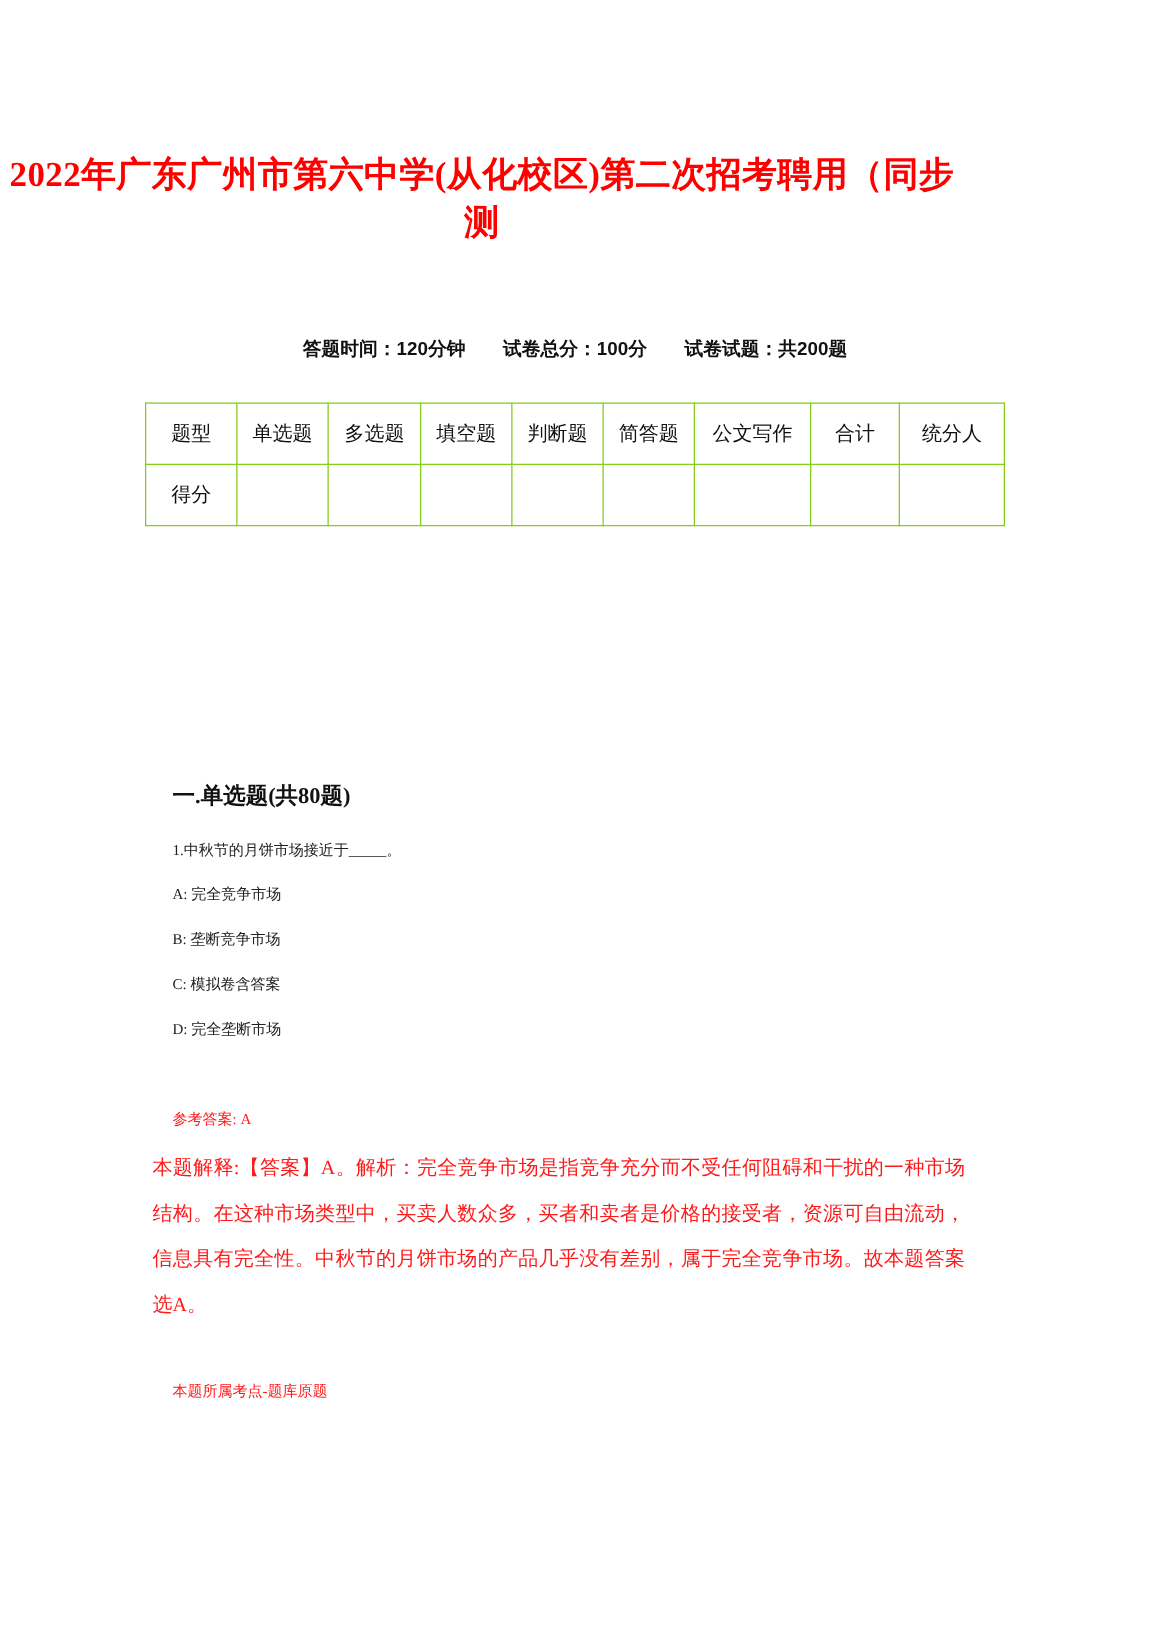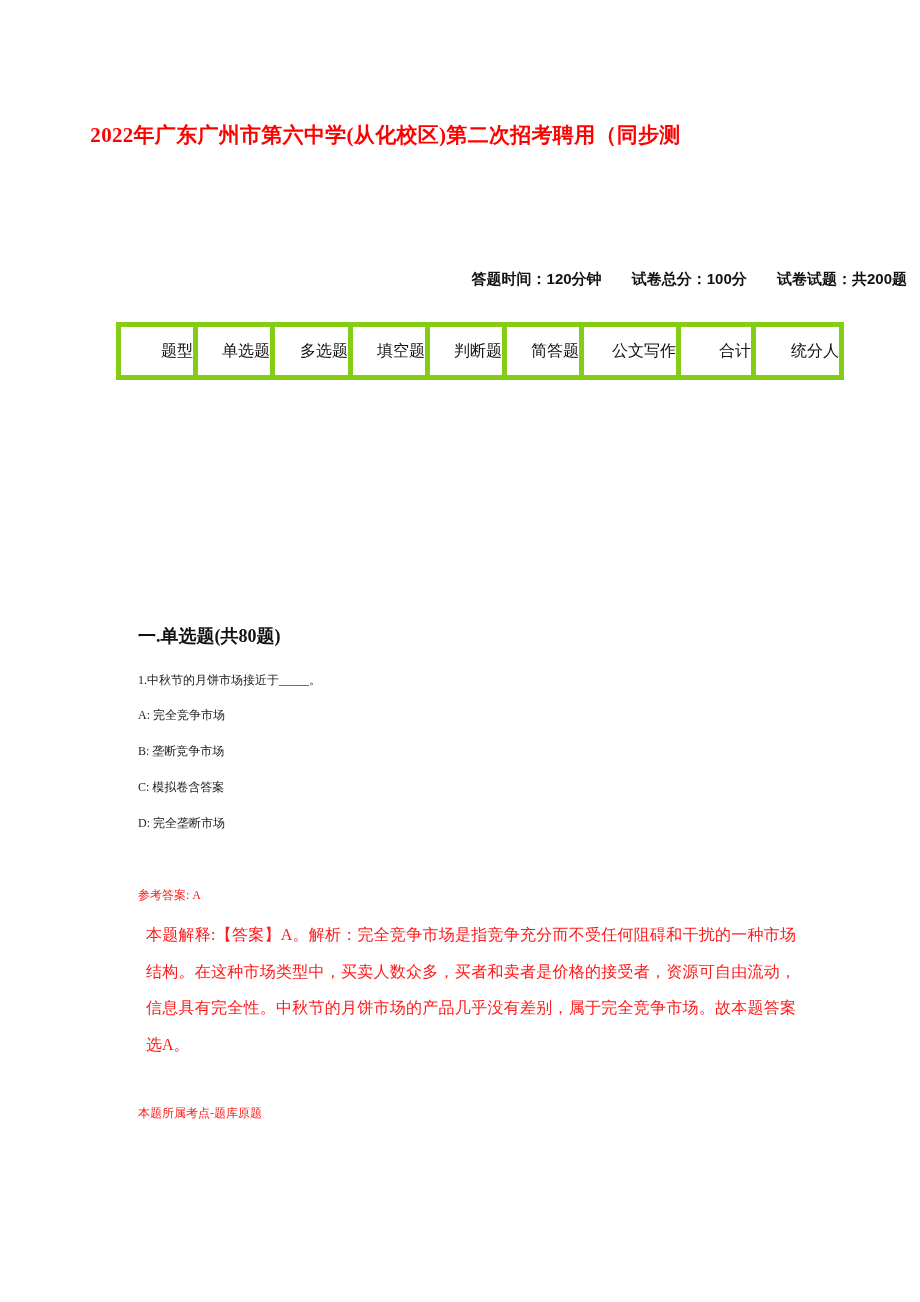--- a/index.html
+++ b/index.html
@@ -1,42 +1,42 @@
 <!DOCTYPE html>
 <html><head>
 <meta charset="utf-8">
 <style>
   html, body { margin: 0; padding: 0; background: #ffffff; }
   body { width: 920px; height: 1302px; position: relative; overflow: hidden; }
   .page { position: absolute; left: 0; top: 0; width: 920px; height: 1302px; background: #fff; }
   .title {
     position: absolute; left: 0; width: 771px; text-align: center;
     color: #ff0000; font-family: "Liberation Serif", "DejaVu Serif", serif;
-    font-weight: bold; font-size: 21px; letter-spacing: 0.3px;
+    font-weight: bold; font-size: 28px; letter-spacing: 0.3px;
   }
   .title.l1 { top: 121px; }
   .title.l2 { top: 169px; }
   .meta {
-    position: absolute; top: 270px; left: 0; width: 920px; text-align: right;
+    position: absolute; top: 270px; left: 0; width: 920px; text-align: center;
     font-family: "Liberation Sans", "DejaVu Sans", sans-serif; font-weight: bold;
     font-size: 15px; color: #111;
   }
   .meta span { margin: 0 13px; }
   table.score {
     position: absolute; left: 116px; top: 322px; border-collapse: collapse;
     font-family: "Liberation Sans", "DejaVu Sans", sans-serif; font-size: 16px; color: #111;
   }
-  table.score td { border: 5px solid #84cc16; text-align: right; padding: 0; height: 48px; }
+  table.score td { border: 1px solid #84cc16; text-align: center; padding: 0; height: 48px; }
   .section-title {
     position: absolute; left: 138px; top: 624px;
     font-family: "Liberation Serif", "DejaVu Serif", serif; font-size: 18px; color: #111; font-weight: bold;
   }
   .q { position: absolute; left: 138px; font-family: "Liberation Serif", "DejaVu Serif", serif; font-size: 12px; color: #222; }
   .red { color: #ff1a1a; text-align: right; }
-  .explain { position: absolute; left: 146px; top: 917px; width: 650px; font-family: "Liberation Serif", "DejaVu Serif", serif; font-size: 16px; line-height: 36.5px; color: #ff1a1a; text-align: justify; }
+  .explain { position: absolute; left: 122px; top: 917px; width: 650px; font-family: "Liberation Serif", "DejaVu Serif", serif; font-size: 16px; line-height: 36.5px; color: #ff1a1a; text-align: justify; }
 </style>
 </head>
 <body>
 
 <div class="page">
   <div class="title l1">2022年广东广州市第六中学(从化校区)第二次招考聘用（同步测</div>
 
   <div class="meta">
     <span>答题时间：120分钟</span>
     <span>试卷总分：100分</span>
@@ -49,20 +49,31 @@
       <td style="width:72px">题型</td>
       <td style="width:72px">单选题</td>
       <td style="width:73px">多选题</td>
       <td style="width:72px">填空题</td>
       <td style="width:72px">判断题</td>
       <td style="width:72px">简答题</td>
       <td style="width:92px">公文写作</td>
       <td style="width:70px">合计</td>
       <td style="width:83px">统分人</td>
     </tr>
+    <tr>
+      <td>得分</td>
+      <td></td>
+      <td></td>
+      <td></td>
+      <td></td>
+      <td></td>
+      <td></td>
+      <td></td>
+      <td></td>
+    </tr>
   </tbody>
     </table>
 
   <div class="section-title">一.单选题(共80题)</div>
 
   <div class="q" style="top:672px">1.中秋节的月饼市场接近于_____。</div>
   <div class="q" style="top:707px">A: 完全竞争市场</div>
   <div class="q" style="top:743px">B: 垄断竞争市场</div>
   <div class="q" style="top:779px">C: 模拟卷含答案</div>
   <div class="q" style="top:815px">D: 完全垄断市场</div>

